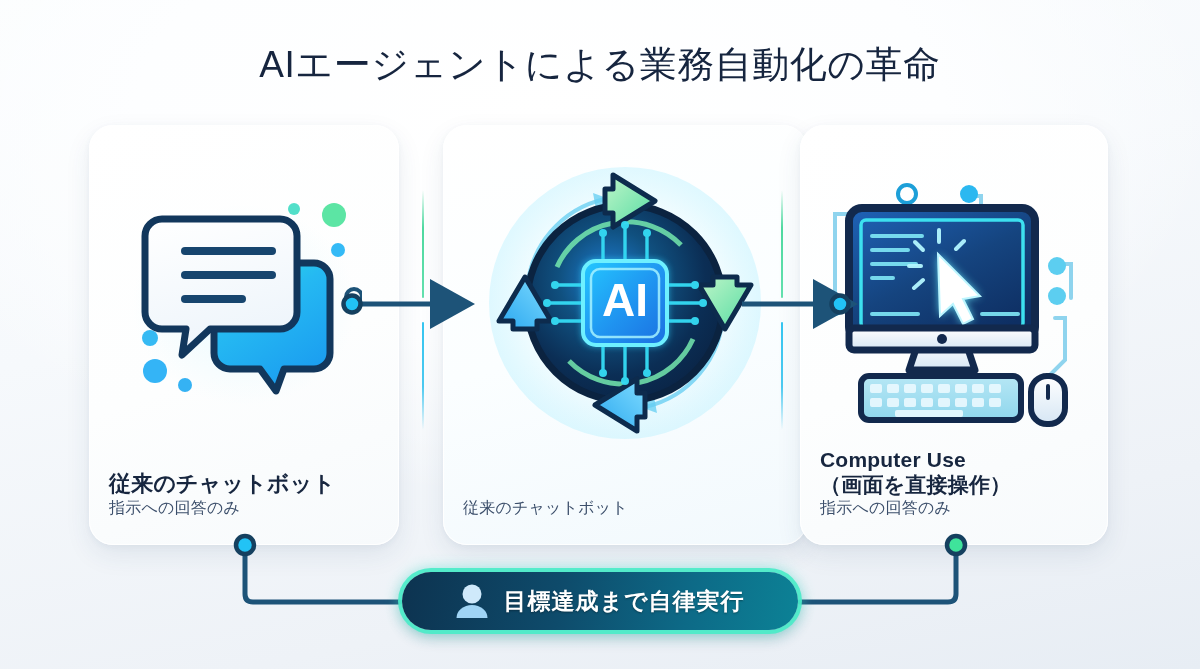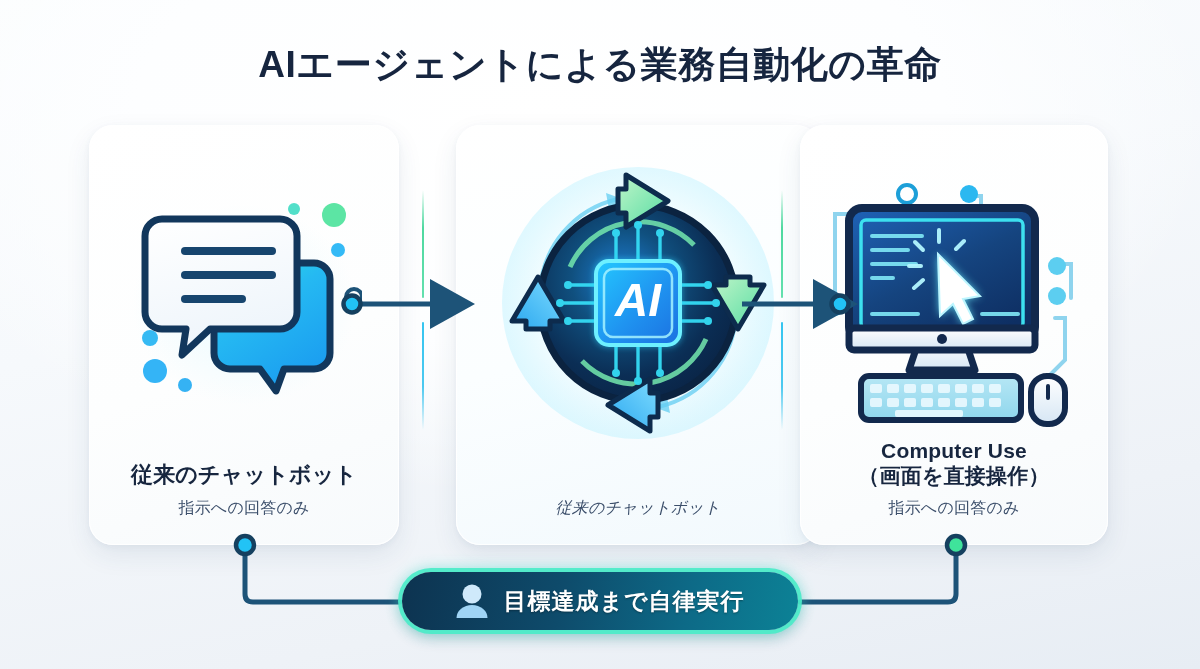--- a/index.html
+++ b/index.html
@@ -12,51 +12,50 @@
     position: relative;
     width: 1200px; height: 669px;
     background:
       radial-gradient(ellipse 900px 500px at 45% 18%, #ffffff 0%, #fdfeff 45%, rgba(255,255,255,0) 75%),
       linear-gradient(168deg, #fbfdfe 0%, #f6f9fc 40%, #eef2f7 78%, #e7edf4 100%);
   }
   
   #title {
     position: absolute; left: 0; top: 40px; width: 1200px;
     text-align: center;
-    font-size: 37px; font-weight: 700; letter-spacing: 0.5px;
+    font-size: 37px; font-weight: 400; letter-spacing: 0.5px;
     color: #16253f;
     text-shadow: 0 1px 0 rgba(255,255,255,0.8);
   }
   
   .card {
     position: absolute;
     border-radius: 24px;
     background: linear-gradient(160deg, #ffffff 0%, #fdfefe 55%, #f7fafc 100%);
     box-shadow:
       0 10px 26px rgba(40,70,110,0.085),
       0 2px 6px rgba(40,70,110,0.05),
       0 0 0 1px rgba(255,255,255,0.9) inset;
     overflow: hidden;
   }
   #card1 { left: 89px;  top: 125px; width: 310px; height: 420px; }
-  #card2 { left: 456px; top: 125px; width: 364px; height: 420px;
-           background: linear-gradient(165deg, #ffffff 0%, #fbfeff 50%, #f2f9fd 100%); font-style: italic; }
+  #card2 { left: 443px; top: 125px; width: 364px; height: 420px;
+           background: linear-gradient(165deg, #ffffff 0%, #fbfeff 50%, #f2f9fd 100%); }
   #card3 { left: 800px; top: 125px; width: 308px; height: 420px; }
 
   .card-labels {
     position: absolute; left: 0; right: 0; bottom: 26px;
-    text-align: center; padding: 0 10px;
+    text-align: left; padding: 0 20px;
   }
   .card-title {
     font-size: 22px; font-weight: 700; color: #17263f;
     line-height: 1.22; letter-spacing: 0.2px;
   }
   .card-title.small { font-size: 21px; }
   .card-sub {
-    margin-top: 9px;
     font-size: 16px; font-weight: 400; color: #3c4f6b;
     letter-spacing: 0.2px;
   }
   .icon-wrap {
     position: absolute; left: 0; right: 0; top: 28px; height: 300px;
     display: flex; align-items: center; justify-content: center;
   }
   
   .divider {
     position: absolute; width: 2px;

